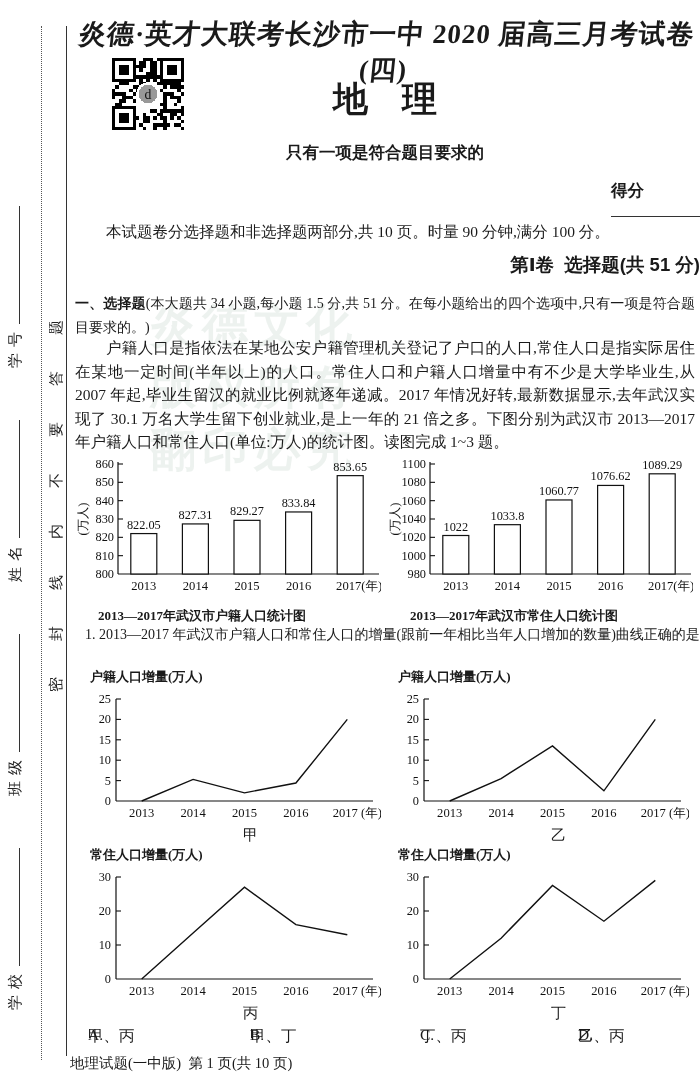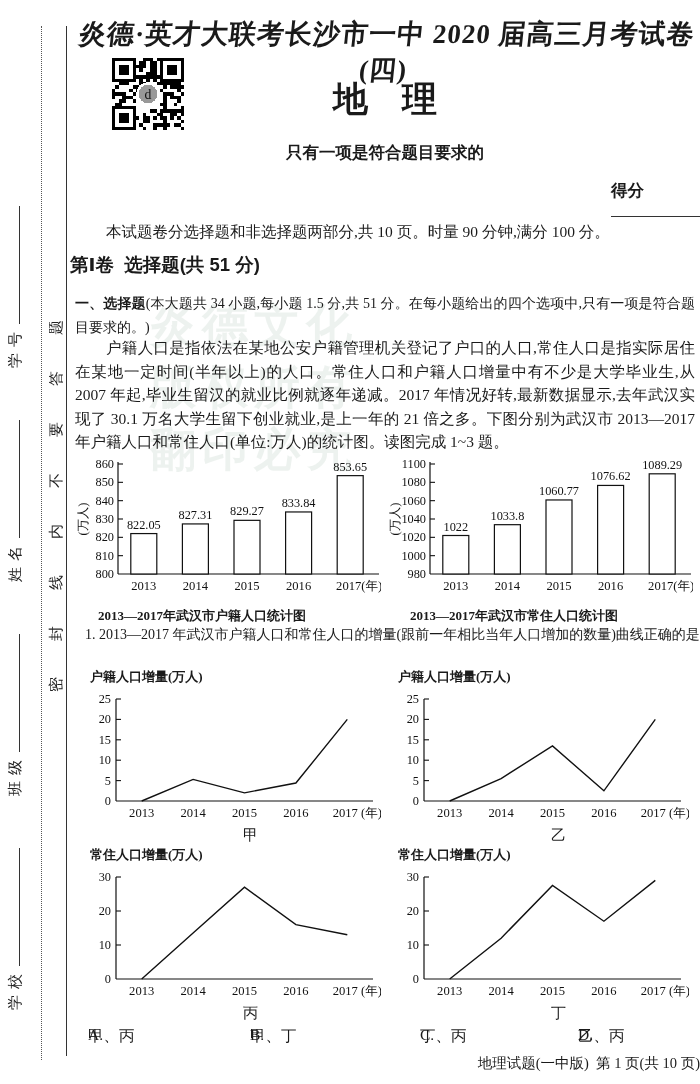--- a/index.html
+++ b/index.html
@@ -19,40 +19,40 @@
          transform:skewX(-6deg);letter-spacing:1px;}
   .qr{left:112px;top:58px;}
   .subject{left:70px;top:76px;width:630px;text-align:center;font-size:35px;font-weight:bold;
            font-family:"Liberation Sans","DejaVu Sans",sans-serif;letter-spacing:34px;text-indent:34px;}
   .subtitle{left:70px;top:142px;width:630px;text-align:center;font-size:16.5px;font-weight:bold;
             font-family:"Liberation Sans","DejaVu Sans",sans-serif;}
   .score{left:563px;top:180px;font-size:16.5px;font-weight:600;margin-left:48px;}
   .score .blank{display:inline-block;width:92px;height:14px;border-bottom:1.2px solid #333;}
   
   .intro{left:75px;top:220px;width:618px;font-size:15.5px;text-indent:2em;line-height:23px;}
-  .section-title{left:70px;top:252px;width:630px;text-align:left;font-size:18.5px;font-weight:bold;
+  .section-title{left:70px;top:252px;width:630px;text-align:right;font-size:18.5px;font-weight:bold;
                  font-family:"Liberation Sans","DejaVu Sans",sans-serif;white-space:pre-wrap;}
   .directions{left:75px;top:292px;width:620px;font-size:14px;line-height:23.5px;text-align:justify;}
   .directions b{font-family:"Liberation Sans","DejaVu Sans",sans-serif;}
   .passage{left:75px;top:336px;width:620px;font-size:15.5px;line-height:23.5px;text-align:justify;text-indent:2em;}
   .watermark{left:150px;top:295px;width:230px;font-size:46px;line-height:62px;letter-spacing:6px;
              color:#14532d;opacity:.07;font-weight:bold;pointer-events:none;}
   
   .chart-block{position:absolute;width:308px;}
   .chart-caption{font-size:13px;font-weight:600;text-align:left;width:305px;margin-left:22px;margin-top:1px;}
   .axis-title{font-size:13px;font-weight:600;margin-left:14px;margin-bottom:1px;}
   .chart-sublabel{font-size:15px;text-align:center;width:305px;margin-left:22px;}
   svg text{font-family:"Liberation Serif","DejaVu Serif",serif;fill:#111;}
   
   .q1{left:62px;top:626px;width:634px;font-size:14px;line-height:18px;text-align:justify;
       padding-left:22px;text-indent:-22px;box-sizing:border-box;margin-left:23px;}
   .options{left:0;top:1026px;width:700px;font-size:15.5px;}
   .options span{position:absolute;white-space:nowrap;}
   .opt-a{left:88px;} .opt-b{left:250px;} .opt-c{left:420px;} .opt-d{left:578px;}
-  .footer{left:70px;top:1054px;width:630px;text-align:right;font-size:14.5px;white-space:pre-wrap;}
+  .footer{left:70px;top:1054px;width:630px;text-align:left;font-size:14.5px;white-space:pre-wrap;}
 </style>
 </head>
 <body>
 
 <div class="page">
 
   <div class="dotted-line"></div>
   <div class="solid-line"></div>
   <div class="rot fields">
     <span class="fld"><span>学校</span><span class="blank"></span></span><span class="fld"><span>班级</span><span class="blank"></span></span><span class="fld"><span>姓名</span><span class="blank"></span></span><span class="fld"><span>学号</span><span class="blank"></span></span>

